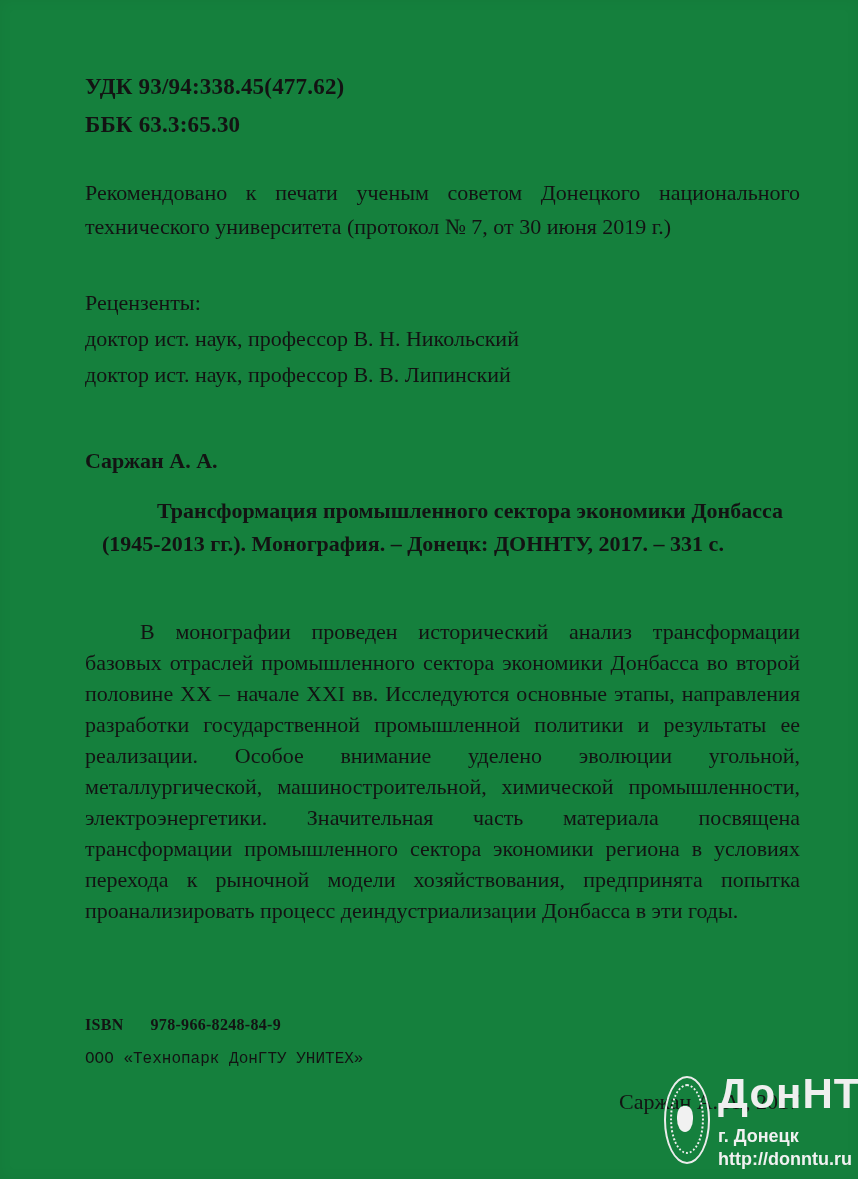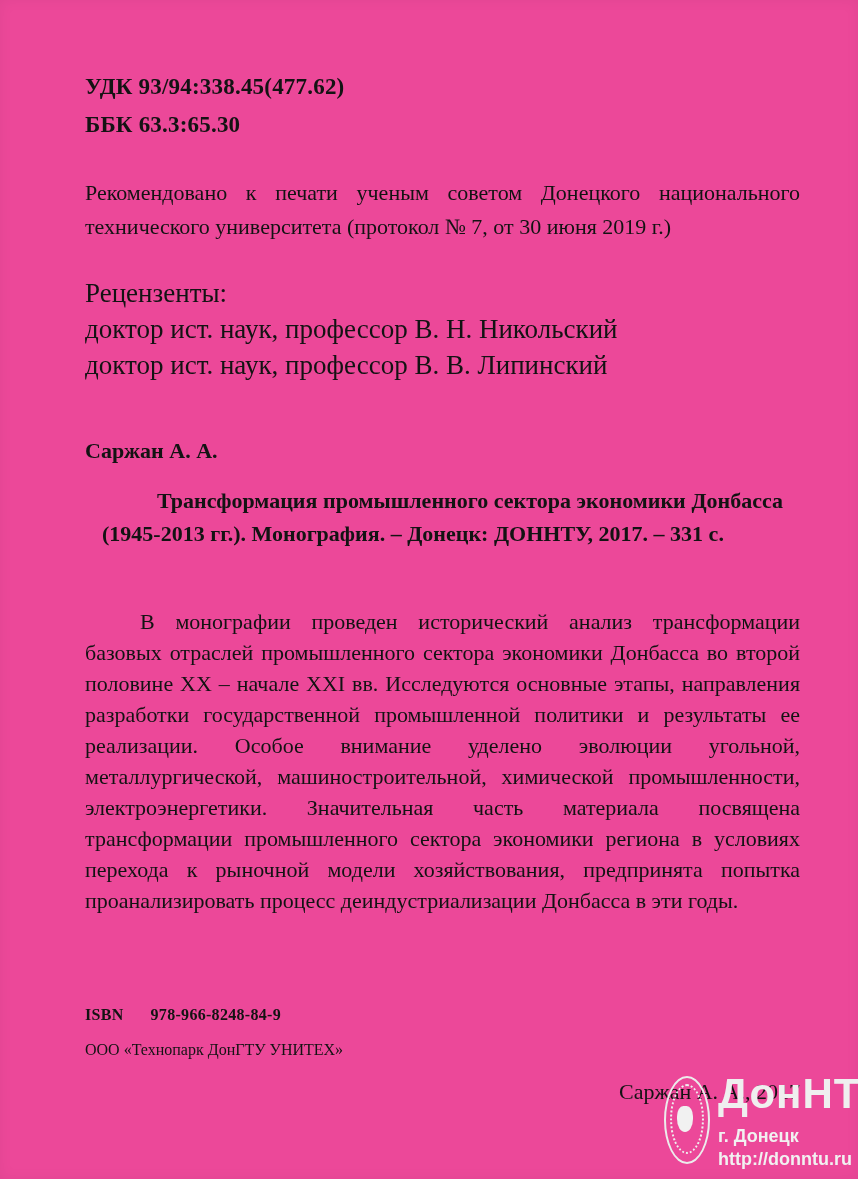--- a/index.html
+++ b/index.html
@@ -5,21 +5,21 @@
   html, body {
     margin: 0;
     padding: 0;
     background: #e9e9e9;
   }
   .page {
     position: relative;
     width: 858px;
     height: 1179px;
     margin: 0 auto;
-    background: #ec4899;
+    background: #15803d;
     box-sizing: border-box;
     padding: 68px 58px 0 85px;
     overflow: hidden;
     font-family: "Liberation Serif", "DejaVu Serif", serif;
     color: #131313;
     box-shadow: inset 0 0 14px rgba(0,0,0,0.05);
   }
 
   .codes {
     font-weight: bold;
@@ -29,22 +29,22 @@
   }
 
   .recommendation {
     margin: 32px 0 0 0;
     font-size: 22px;
     line-height: 34px;
     text-align: justify;
   }
 
   .reviewers {
-    margin-top: 31px;
-    font-size: 27px;
+    margin-top: 41px;
+    font-size: 22px;
     line-height: 36px;
   }
 
   .biblio {
     margin-top: 51px;
     font-weight: bold;
     font-size: 22px;
   }
   .author {
     line-height: 33px;
@@ -72,20 +72,21 @@
   .isbn-line {
     font-weight: bold;
     line-height: 34px;
     letter-spacing: 0.3px;
   }
   .isbn-number {
     margin-left: 27px;
   }
   .publisher {
     line-height: 35px;
+    font-family: Liberation Mono, monospace;
   }
 
   .copyright {
     margin-top: 9px;
     text-align: right;
     font-size: 22px;
     line-height: 32px;
   }
 
   

